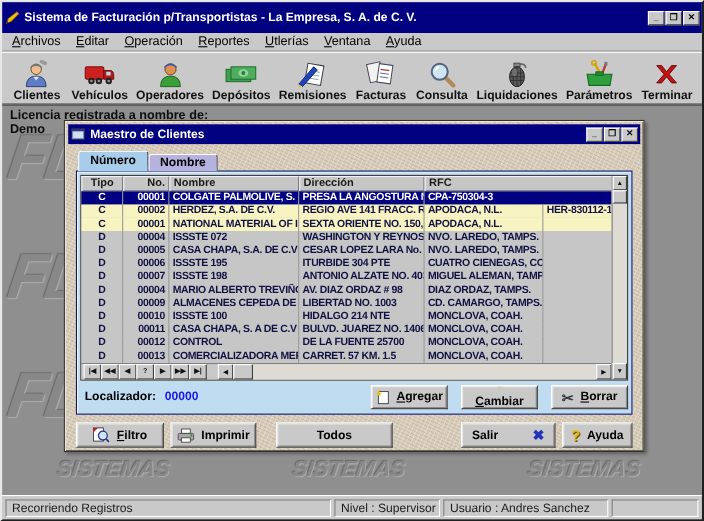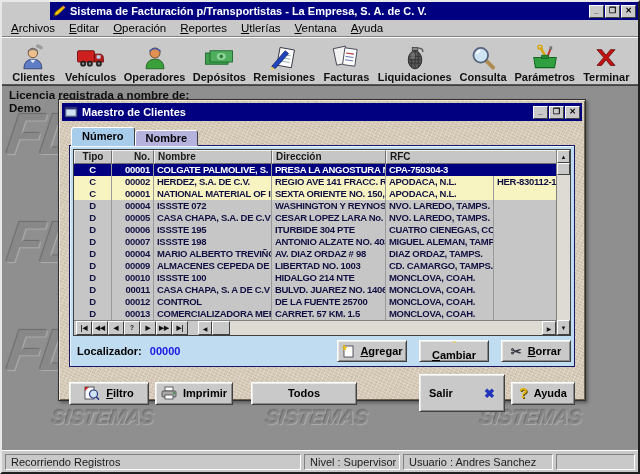--- a/index.html
+++ b/index.html
@@ -4,22 +4,22 @@
 <style>
   * { margin:0; padding:0; box-sizing:border-box; }
   html,body { width:640px; height:474px; overflow:hidden; background:#000; }
   body { font-family:"Liberation Sans", sans-serif; }
 
   .app { width:640px; height:474px; background:#c9c9c9;
          border:2px solid; border-color:#e8e8e8 #202020 #202020 #e8e8e8;
          display:flex; flex-direction:column; }
 
   
-  .titlebar { height:18px; background:#000080; display:flex; align-items:center;
-              padding:0 2px; gap:4px; flex:0 0 auto;margin-left:48px; }
+  .titlebar { height:28px; background:#000080; display:flex; align-items:center;
+              padding:0 2px; gap:4px; flex:0 0 auto; }
   .titlebar .ttext { color:#fff; font-size:11px; font-weight:bold; flex:1;
                      white-space:nowrap; overflow:hidden; }
   .winbtns { display:flex; gap:1px; }
   .wbtn { width:15px; height:13px; background:#c9c9c9; border:1px solid;
           border-color:#fff #404040 #404040 #fff; font-size:8px; font-weight:bold;
           color:#000; display:flex; align-items:center; justify-content:center;
           line-height:1; }
   .pencil { width:14px; height:14px; }
 
   
@@ -133,21 +133,21 @@
          box-shadow:inset 1px 1px 0 #e9e9e9, inset -1px -1px 0 #8a8a8a;
          display:flex; align-items:center; justify-content:center; gap:6px;
          font-size:11px; font-weight:bold; color:#000; }
   .btn .blabel { display:inline-block; }
   .btn.accel .blabel::first-letter { text-decoration:underline; }
   .btn-small { width:70px; height:22px; }
   .bottomrow { display:flex; align-items:center; gap:6px; margin-top:7px; }
   .btn-filtro { width:80px; height:23px; }
   .btn-imprimir { width:78px; height:23px; }
   .btn-todos { width:106px; height:23px; margin-left:12px; }
-  .btn-salir { width:86px; height:38px; justify-content:space-between; padding:0 9px; }
+  .btn-salir { width:86px; height:23px; justify-content:space-between; padding:0 9px; }
   .btn-ayuda { width:64px; height:23px; }
   .bspacer { flex:1; }
   .x-blue { color:#2233bb; font-size:13px; font-weight:bold; line-height:1; }
   .q-yellow { color:#e0b400; font-size:14px; font-weight:bold;
               text-shadow:1px 1px 0 #6b5600; line-height:1; }
 
   
   .statusbar { height:22px; background:#c9c9c9; border-top:1px solid #fff;
                display:flex; align-items:center; gap:3px; padding:0 3px; flex:0 0 auto; }
   .spanel { height:16px; border:1px solid; border-color:#808080 #fff #fff #808080;
@@ -255,39 +255,39 @@
           <rect x="11" y="4" width="11" height="15" fill="#fff" stroke="#445" stroke-width="0.8" transform="rotate(8 16 11)"></rect>
           <line x1="13" y1="8" x2="20" y2="9" stroke="#b33" stroke-width="1"></line>
           <line x1="12.6" y1="11" x2="19.6" y2="12" stroke="#56a" stroke-width="0.8"></line>
           <line x1="12.2" y1="14" x2="19.2" y2="15" stroke="#56a" stroke-width="0.8"></line>
         </svg>
       </span>
       <span class="tlabel">Facturas</span>
     </div>
     <div class="tool">
       <span class="ticon">
+        <svg width="28" height="27" viewBox="0 0 24 24">
+          <line x1="14.5" y1="14.5" x2="21" y2="21" stroke="#b08a50" stroke-width="3.4" stroke-linecap="round"></line>
+          <circle cx="10" cy="10" r="6.5" fill="#cfe4f2" stroke="#53637e" stroke-width="1.6"></circle>
+          <path d="M6.5,9 Q7,6.5 9.5,6" stroke="#fff" stroke-width="1.3" fill="none"></path>
+        </svg>
+      </span>
+      <span class="tlabel">Consulta</span>
+    </div>
+    <div class="tool">
+      <span class="ticon">
         <svg width="26" height="27" viewBox="0 0 22 24">
           <rect x="8.5" y="3" width="5" height="3" fill="#888" stroke="#333" stroke-width="0.6"></rect>
           <path d="M13,4 Q18,3 18,7" fill="none" stroke="#666" stroke-width="1.4"></path>
           <ellipse cx="11" cy="14" rx="6" ry="8" fill="#5a5a5a" stroke="#222" stroke-width="0.8"></ellipse>
           <path d="M5.5,11 H16.5 M5,14 H17 M5.5,17 H16.5 M8,7 V21 M11,6 V22 M14,7 V21" stroke="#2e2e2e" stroke-width="0.7" fill="none"></path>
           <ellipse cx="9" cy="10.5" rx="2" ry="3" fill="#7e7e7e" opacity="0.7"></ellipse>
         </svg>
       </span>
       <span class="tlabel">Liquidaciones</span>
-    </div>
-    <div class="tool">
-      <span class="ticon">
-        <svg width="28" height="27" viewBox="0 0 24 24">
-          <line x1="14.5" y1="14.5" x2="21" y2="21" stroke="#b08a50" stroke-width="3.4" stroke-linecap="round"></line>
-          <circle cx="10" cy="10" r="6.5" fill="#cfe4f2" stroke="#53637e" stroke-width="1.6"></circle>
-          <path d="M6.5,9 Q7,6.5 9.5,6" stroke="#fff" stroke-width="1.3" fill="none"></path>
-        </svg>
-      </span>
-      <span class="tlabel">Consulta</span>
     </div>
     <div class="tool">
       <span class="ticon">
         <svg width="30" height="27" viewBox="0 0 26 24">
           <line x1="9" y1="3" x2="14" y2="12" stroke="#d6a400" stroke-width="2"></line>
           <circle cx="8.5" cy="2.8" r="1.8" fill="none" stroke="#d6a400" stroke-width="1.2"></circle>
           <line x1="18" y1="4" x2="15" y2="12" stroke="#c03030" stroke-width="1.8"></line>
           <rect x="17" y="2" width="2.4" height="3" fill="#777"></rect>
           <path d="M3,12 L23,12 L21.5,21 L4.5,21 Z" fill="#2f9f3f" stroke="#136b23" stroke-width="0.9"></path>
           <rect x="10" y="10" width="6" height="3" fill="#27862f" stroke="#136b23" stroke-width="0.7"></rect>

